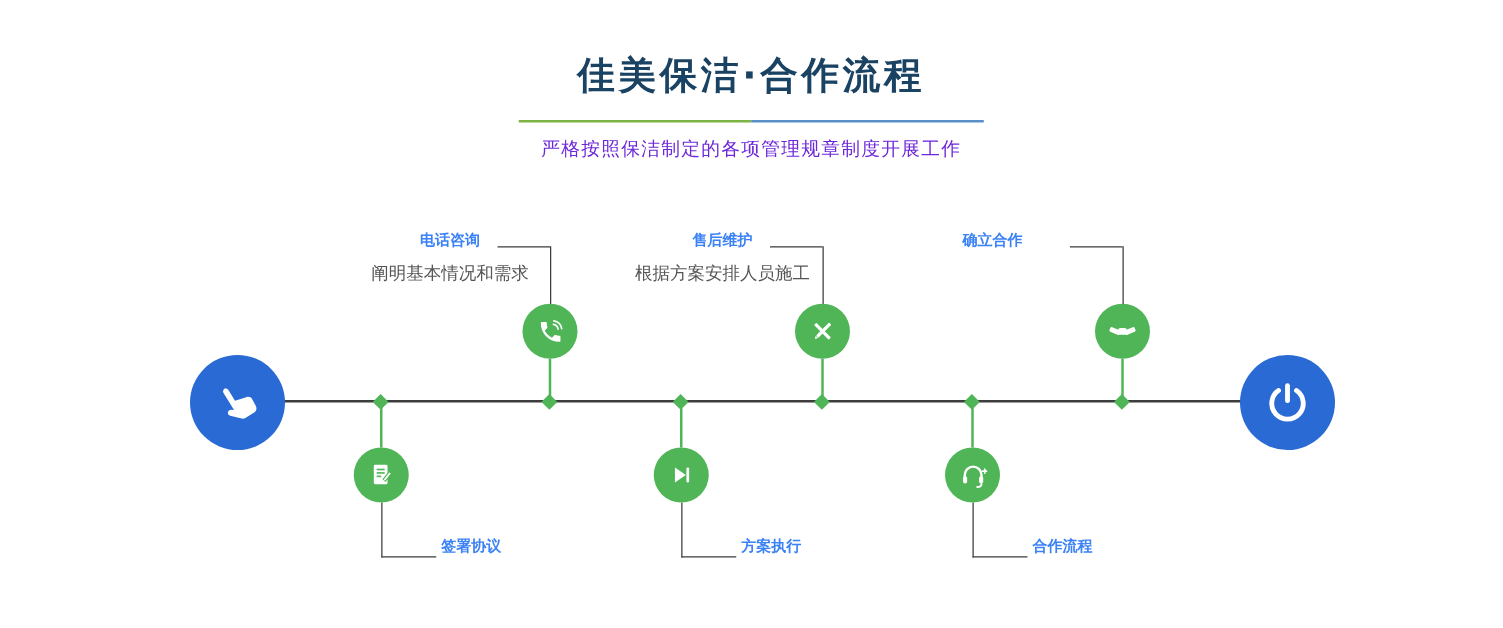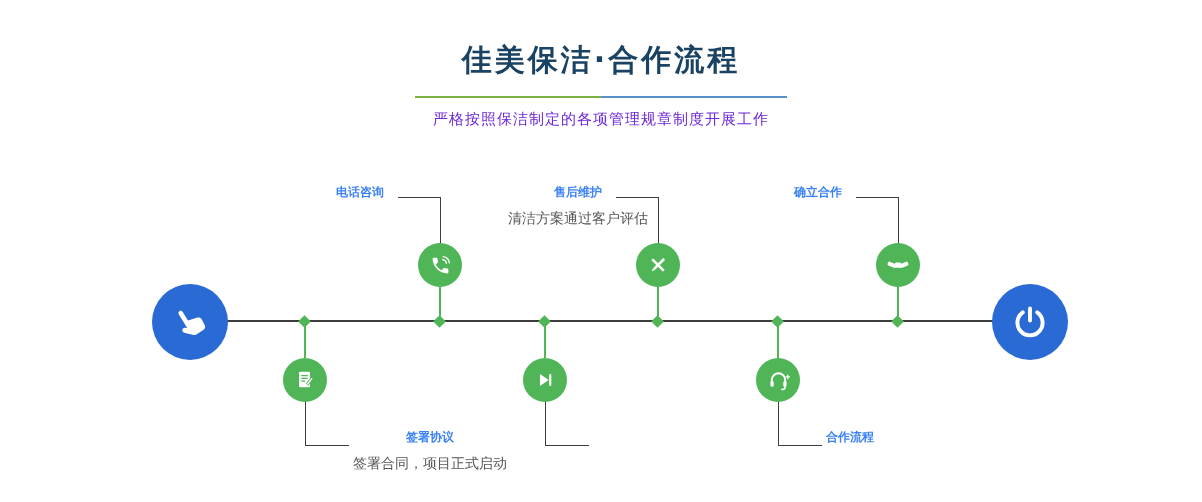--- a/index.html
+++ b/index.html
@@ -54,21 +54,21 @@
   .lh-b1{left:305px;top:445px;width:44px;height:1px}
   .lh-b2{left:545px;top:445px;width:44px;height:1px}
   .lh-b3{left:778px;top:445px;width:44px;height:1px}
 
   
   .steplabel { position:absolute; }
   .steplabel .stitle { font-size:12px; font-weight:bold; color:#3b82f6; }
   .steplabel .sdesc  { font-size:14px; color:#555555; margin-top:9px; }
   .steplabel.toplbl { width:220px; text-align:center; top:184px; }
   .steplabel.bottomlbl { top:429px; text-align:center; }
-  .lbl-t1{left:250px} .lbl-t2{left:468px} .lbl-t3{left:708px}
+  .lbl-t1{left:250px} .lbl-t2{left:468px} .lbl-t3{left:684px}
   .lbl-b1{left:353px} .lbl-b2{left:593px} .lbl-b3{left:826px}
 </style>
 </head>
 <body>
 
 <div class="canvas">
 
   <div class="header">
     <div class="title">佳美保洁·合作流程</div>
     <div class="divider">
@@ -168,32 +168,33 @@
       <path d="M5 14v-2.5a7 7 0 0 1 14 0V14" fill="none" stroke="#ffffff" stroke-width="2" stroke-linecap="round"></path>
       <rect x="3.6" y="12.6" width="3.4" height="6" rx="1.6" fill="#ffffff"></rect>
       <rect x="17" y="12.6" width="3.4" height="6" rx="1.6" fill="#ffffff"></rect>
       <path d="M19 18.8c0 1.8-1.6 2.7-3.6 2.7" fill="none" stroke="#ffffff" stroke-width="1.6" stroke-linecap="round"></path>
       <path d="M20 8.2h3.4M21.7 6.5v3.4" stroke="#ffffff" stroke-width="1.4" stroke-linecap="round"></path>
     </svg>
   </div>
 
   <div class="steplabel toplbl lbl-t1">
     <div class="stitle">电话咨询</div>
+    <div class="sdesc">阐明基本情况和需求</div>
   </div>
   <div class="steplabel toplbl lbl-t2">
     <div class="stitle">售后维护</div>
-    <div class="sdesc">清洁方案通过客户评估</div>
+    <div class="sdesc">根据方案安排人员施工</div>
   </div>
   <div class="steplabel toplbl lbl-t3">
     <div class="stitle">确立合作</div>
   </div>
 
   <div class="steplabel bottomlbl lbl-b1">
     <div class="stitle">签署协议</div>
-    <div class="sdesc">签署合同，项目正式启动</div>
   </div>
   <div class="steplabel bottomlbl lbl-b2">
+    <div class="stitle">方案执行</div>
   </div>
   <div class="steplabel bottomlbl lbl-b3">
     <div class="stitle">合作流程</div>
   </div>
 
 </div>
 
 </body></html>

